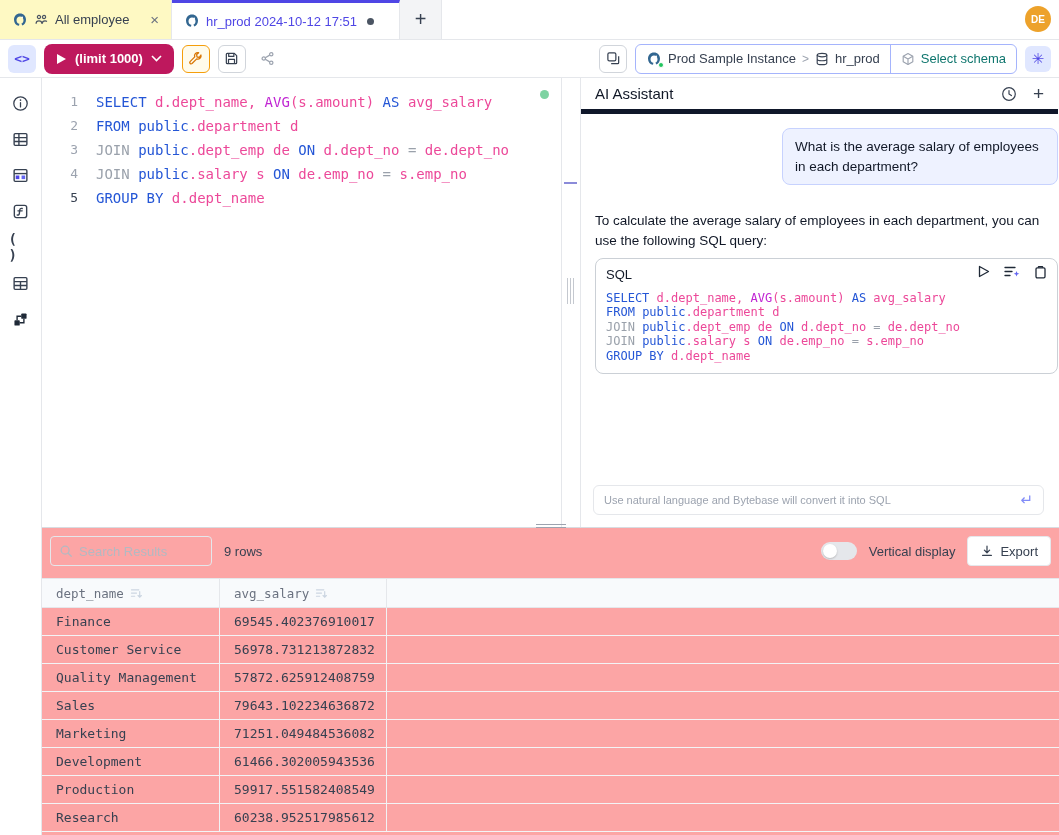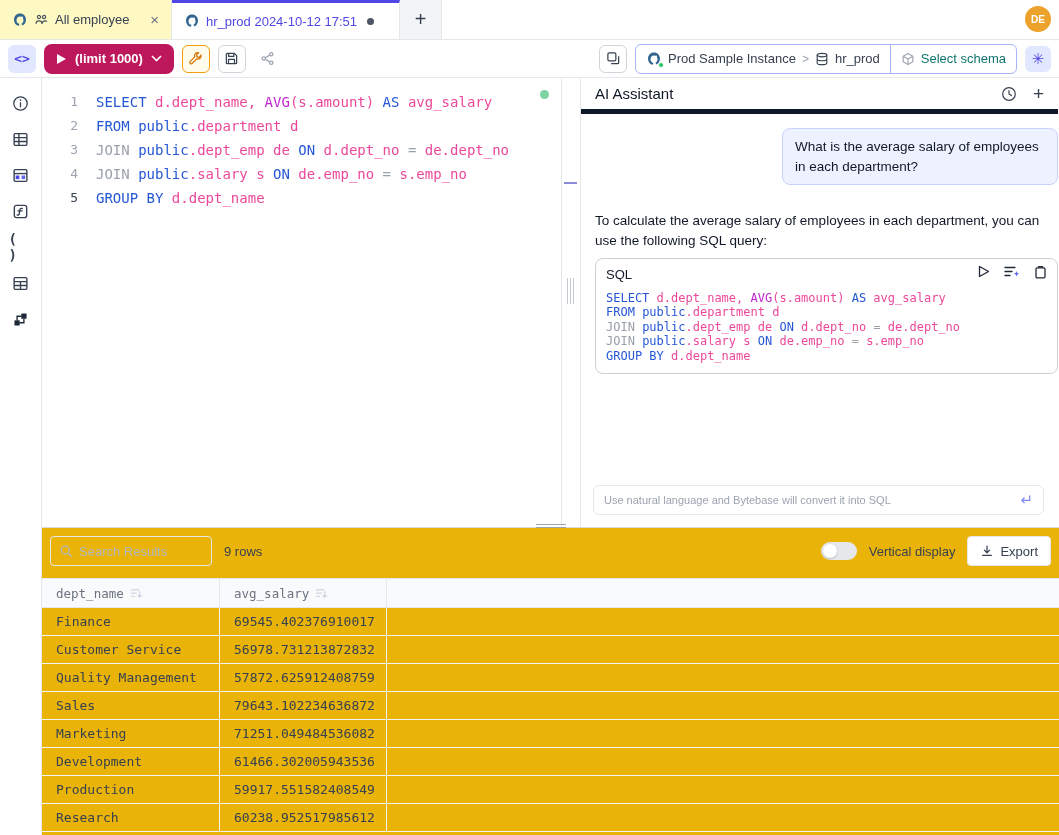--- a/index.html
+++ b/index.html
@@ -72,21 +72,21 @@
   .sql-card-actions { margin-left:auto; display:flex; align-items:center; gap:14px; color:#1f2937; }
   .sql-card-actions .act { cursor:pointer; display:flex; align-items:center; }
   .sql-code { margin-top:4px; font-family:"DejaVu Sans Mono",monospace; font-size:12px; }
   .sql-code .code-line { line-height:14.5px; }
   .ai-input-row { position:absolute; left:12px; right:14px; bottom:12px; height:30px; border:1px solid #e5e7eb; border-radius:6px; display:flex; align-items:center; padding:0 10px; background:#fff; }
   .ai-input { flex:1; border:none; outline:none; font-size:11px; color:#374151; font-family:"Liberation Sans",sans-serif; background:transparent; }
   .ai-input::placeholder { color:#9ca3af; }
   .enter-icon { color:#818cf8; font-size:15px; cursor:pointer; }
 
   
-  .results { height:308px; border-top:1px solid #d8dce1; position:relative; background:#eab308; }
+  .results { height:308px; border-top:1px solid #d8dce1; position:relative; background:#fca5a5; }
   .h-handle { position:absolute; top:-4px; left:50%; transform:translateX(-50%); display:flex; flex-direction:column; gap:2px; cursor:row-resize; }
   .h-handle span { width:30px; height:1px; background:#9ca3af; }
   .results-toolbar { height:46px; display:flex; align-items:center; padding:0 8px 0 8px; gap:12px; }
   .search-box { width:162px; height:30px; border:1px solid #e5e7eb; border-radius:4px; display:flex; align-items:center; padding:0 8px; gap:6px; color:#9ca3af; }
   .search-box input { border:none; outline:none; width:100%; font-size:13px; color:#374151; background:transparent; font-family:"Liberation Sans",sans-serif; }
   .search-box input::placeholder { color:#b3b9c2; }
   .row-count { font-size:13px; color:#374151; }
   .results-toolbar-right { margin-left:auto; display:flex; align-items:center; gap:12px; }
   .toggle { width:36px; height:18px; background:#e5e7eb; border-radius:9px; position:relative; cursor:pointer; }
   .toggle .knob { position:absolute; left:2px; top:2px; width:14px; height:14px; border-radius:50%; background:#fff; box-shadow:0 1px 2px rgba(0,0,0,.2); }

